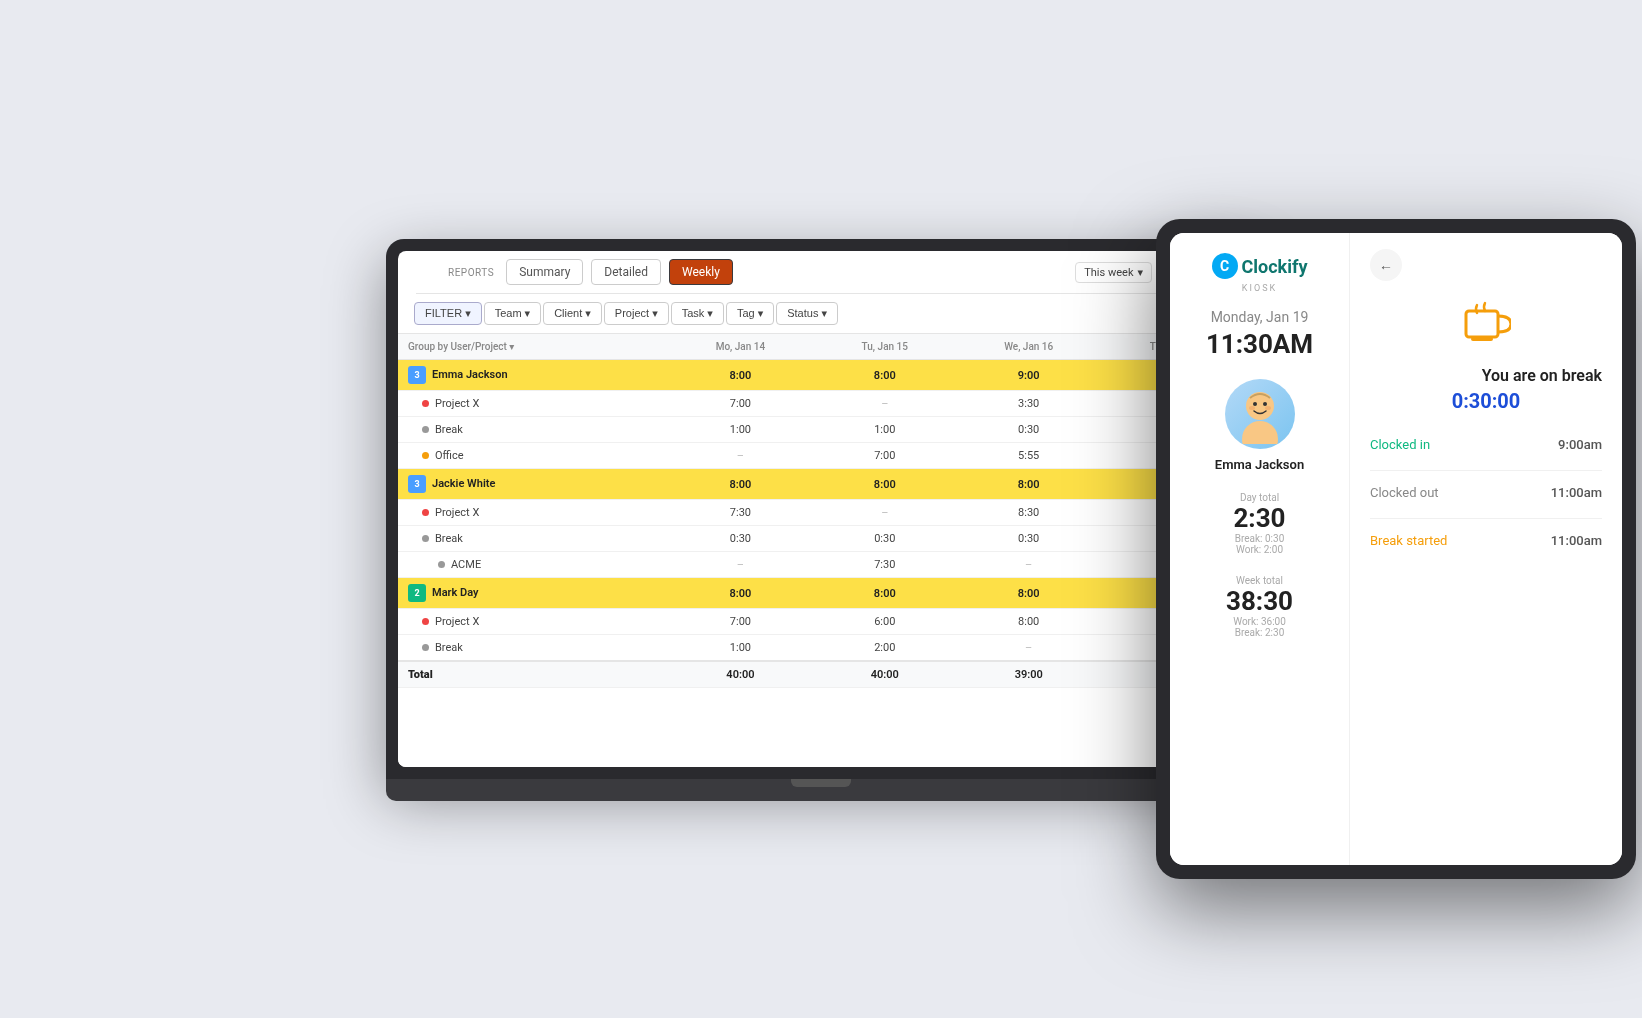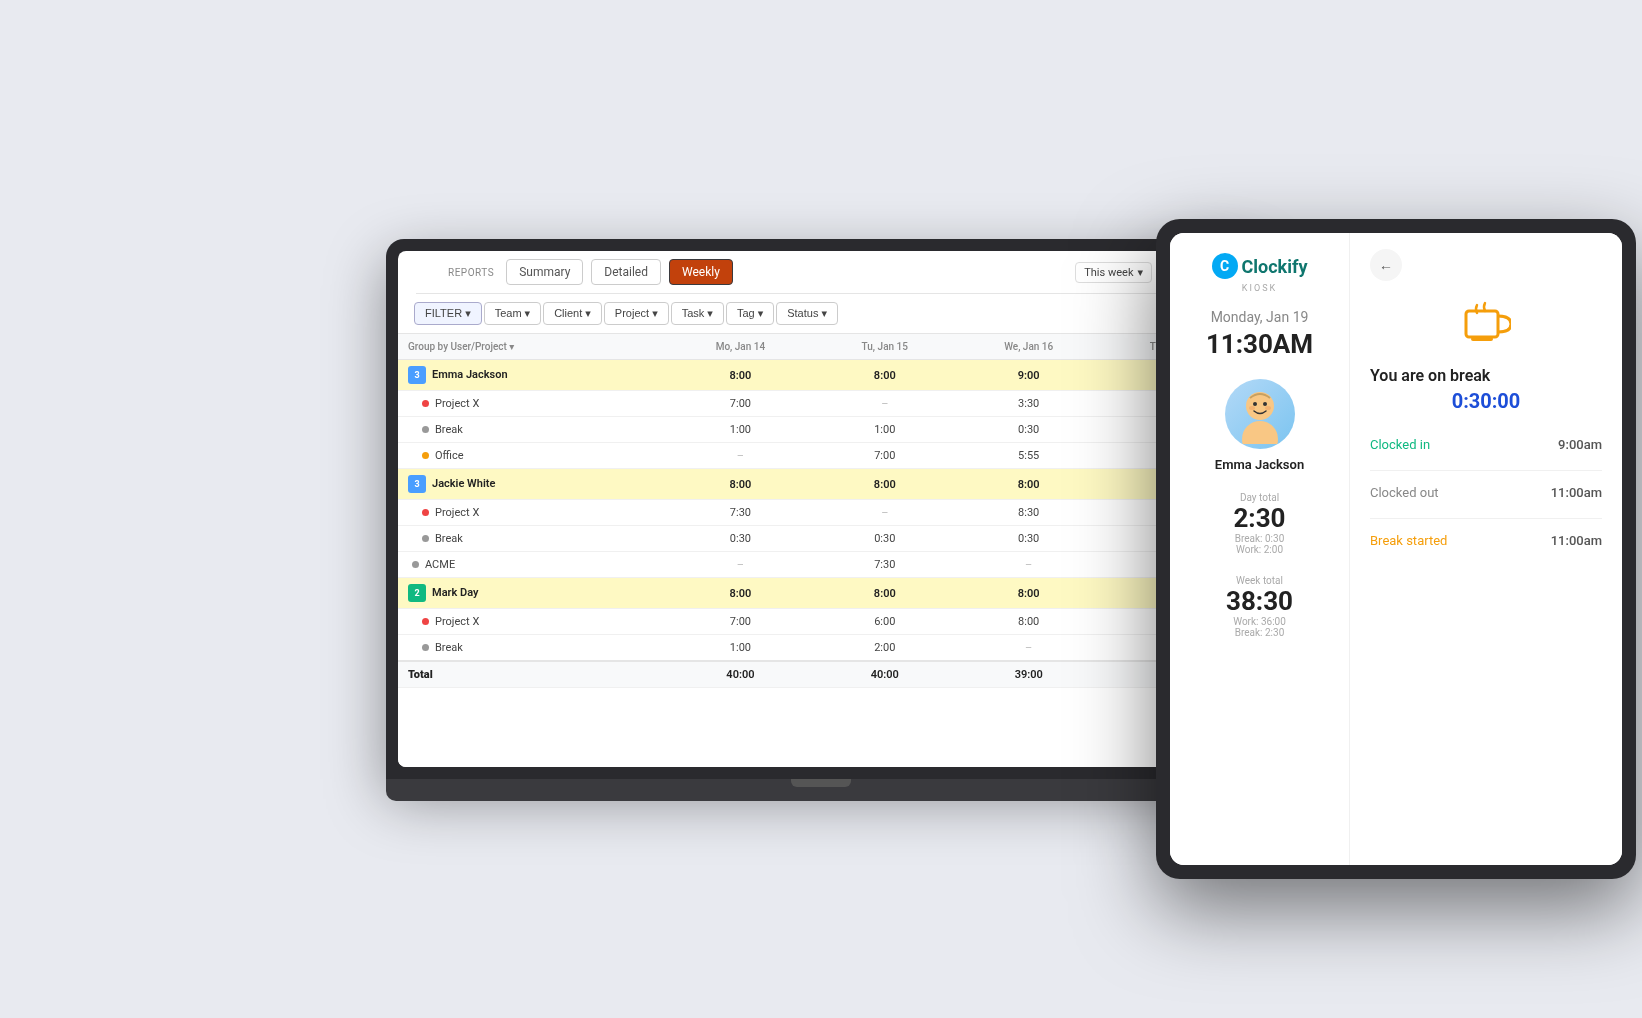--- a/index.html
+++ b/index.html
@@ -173,21 +173,21 @@
       padding: 6px 10px;
       border-bottom: 1px solid #f0f0f0;
       color: #444;
     }
     .report-table td:not(:first-child) {
       text-align: center;
     }
     .user-row td {
       font-weight: 600;
       color: #222;
-      background: #fef9c3;
+      background: #fde047;
     }
     .user-badge {
       display: inline-flex;
       align-items: center;
       justify-content: center;
       width: 18px;
       height: 18px;
       border-radius: 3px;
       background: #4a9eff;
       color: #fff;
@@ -353,21 +353,21 @@
       color: #555;
       font-size: 14px;
     }
     .break-icon {
       text-align: center;
       margin-bottom: 12px;
       color: #f59e0b;
       font-size: 36px;
     }
     .break-title {
-      text-align: left;
+      text-align: right;
       font-size: 16px;
       font-weight: 600;
       color: #222;
       margin-bottom: 4px;
     }
     .break-timer {
       text-align: center;
       font-size: 20px;
       font-weight: 700;
       color: #1d4ed8;
@@ -501,21 +501,21 @@
                 <td><span class="dash">–</span></td>
               </tr>
               <tr>
                 <td style="padding-left:24px"><span class="project-dot dot-gray"></span>Break</td>
                 <td>0:30</td>
                 <td>0:30</td>
                 <td>0:30</td>
                 <td>0:30</td>
               </tr>
               <tr>
-                <td style="padding-left:14px"><span class="project-dot dot-gray"></span>ACME</td>
+                <td style="padding-left:40px"><span class="project-dot dot-gray"></span>ACME</td>
                 <td><span class="dash">–</span></td>
                 <td>7:30</td>
                 <td><span class="dash">–</span></td>
                 <td>7:00</td>
               </tr>
               <tr class="user-row">
                 <td class=""><span class="user-badge green">2</span>Mark Day</td>
                 <td>8:00</td>
                 <td>8:00</td>
                 <td>8:00</td>

